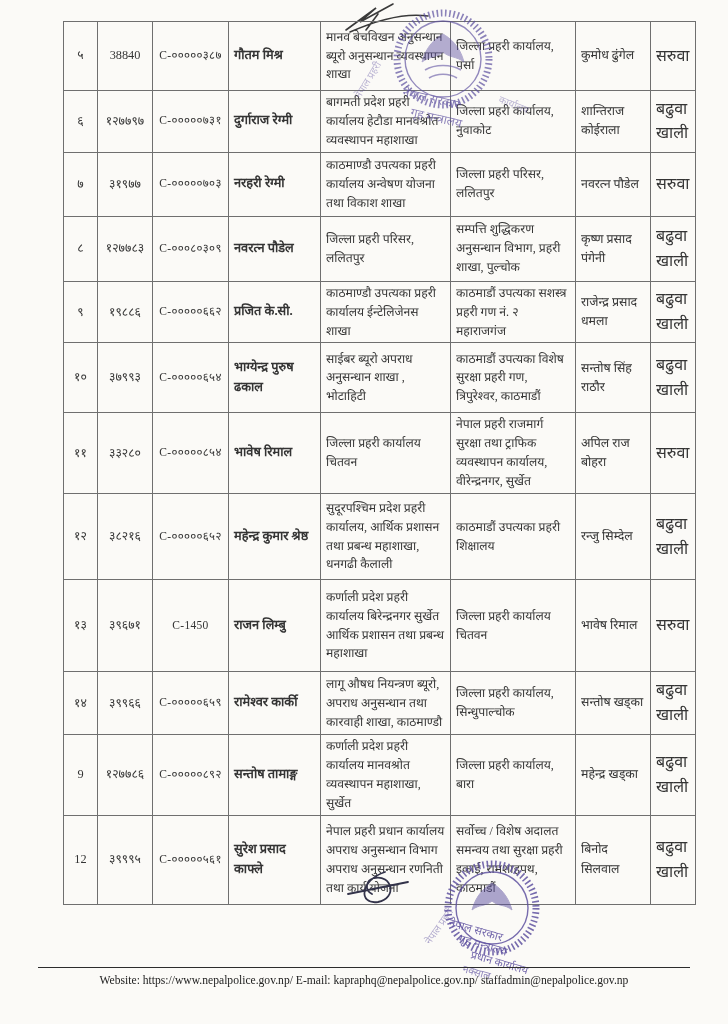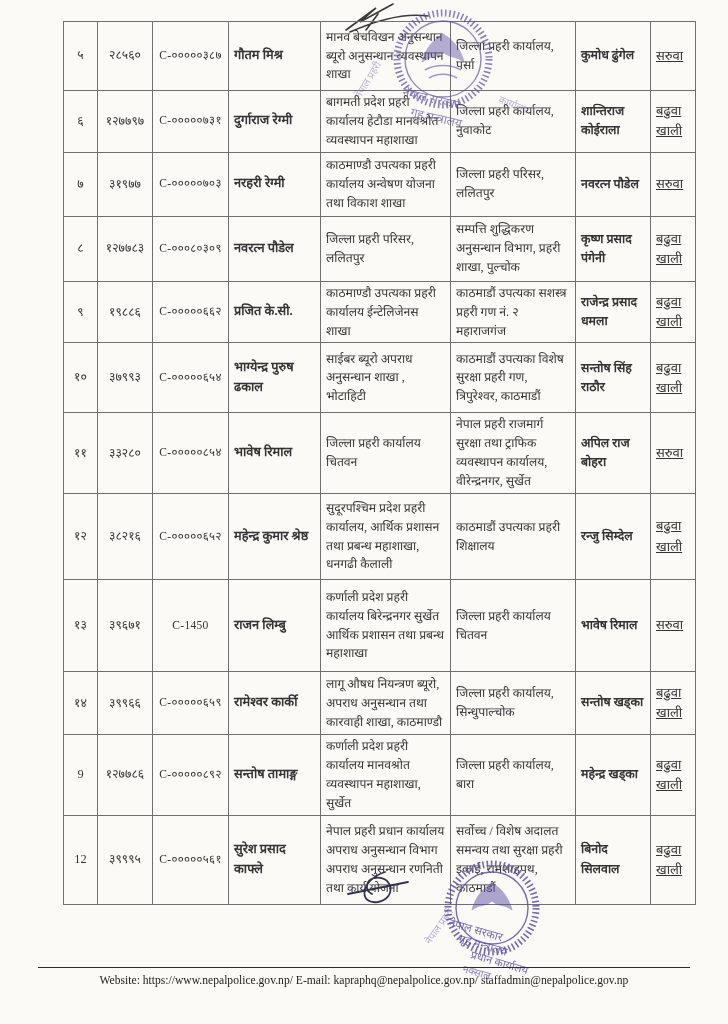--- a/index.html
+++ b/index.html
@@ -12,22 +12,22 @@
   table{border-collapse:collapse; table-layout:fixed; width:632px; background:transparent;}
   td{
     border:1px solid #6f6f6f; padding:2px 5px;
     font-size:12.3px; line-height:1.55; vertical-align:middle;
     overflow:hidden; color:#343434;
   }
   .c-sn,.c-num,.c-code{text-align:center;}
   .c-code{font-size:11.5px; letter-spacing:.3px;}
   .c-name{font-size:12.8px;font-weight:bold;}
   .c-office{font-size:12.2px;}
-  .c-repl{font-size:12.4px;font-weight:bold;}
-  .c-status{font-size:13px;text-decoration:underline;}
+  .c-repl{font-size:12.4px;}
+  .c-status{font-size:16px;}
   .stamp-layer{position:absolute; pointer-events:none;}
   .footer-line{position:absolute; left:38px; top:967px; width:652px; border-top:1.6px solid #2c2c2c;}
   .footer-text{
     position:absolute; left:0; top:974px; width:728px; text-align:center;
     font-size:11.6px; color:#222; font-family:Liberation Serif, serif;
   }
 </style>
 </head>
 <body>
 
@@ -45,21 +45,21 @@
           <col style="width:76px">
           <col style="width:92px">
         <col style="width:130px">
           <col style="width:125px">
           <col style="width:75px">
           <col style="width:45px">
       </colgroup>
       <tbody>
           <tr style="height: 69px;">
       <td class="c-sn">५</td>
-      <td class="c-num">२८५६०</td>
+      <td class="c-num">38840</td>
       <td class="c-code">C-०००००३८७</td>
       <td class="c-name">गौतम मिश्र</td>
       <td class="c-office">मानव बेचविखन अनुसन्धान ब्यूरो अनुसन्धान व्यवस्थापन शाखा</td>
       <td class="c-office">जिल्ला प्रहरी कार्यालय, पर्सा</td>
       <td class="c-repl">कुमोध ढुंगेल</td>
       <td class="c-status">सरुवा</td>
     </tr>
           <tr style="height: 58px;">
       <td class="c-sn">६</td>
       <td class="c-num">१२७७९७</td>

